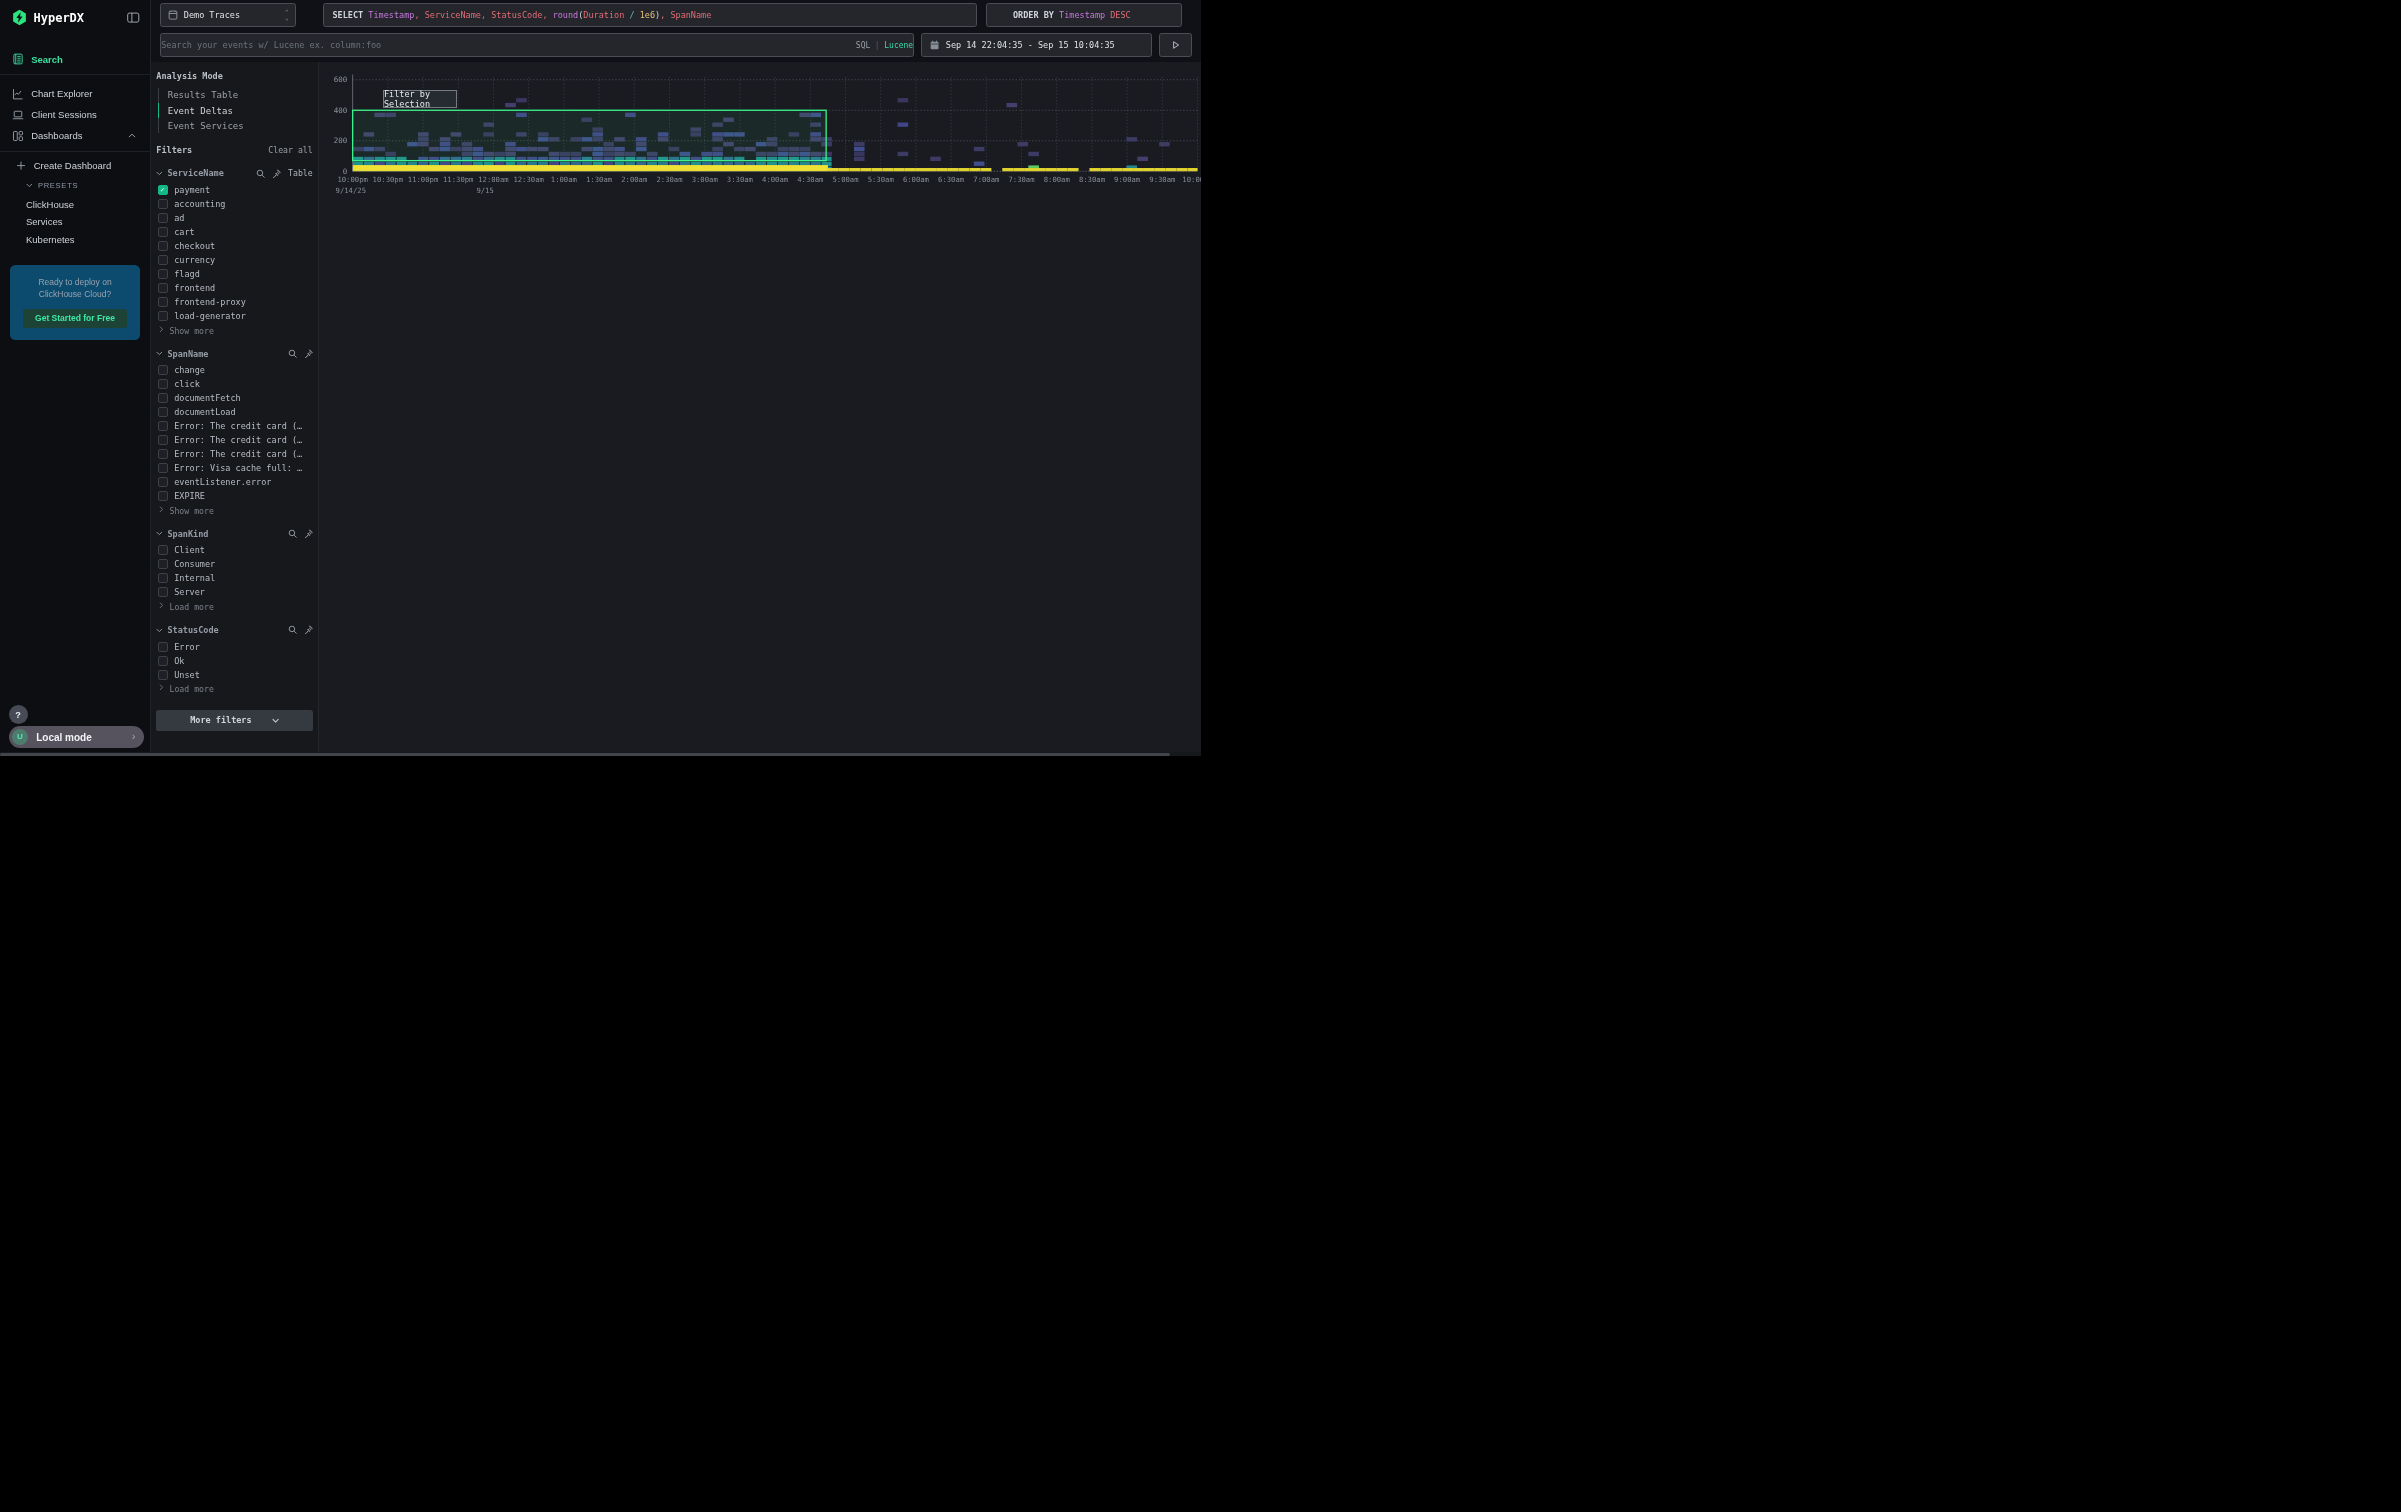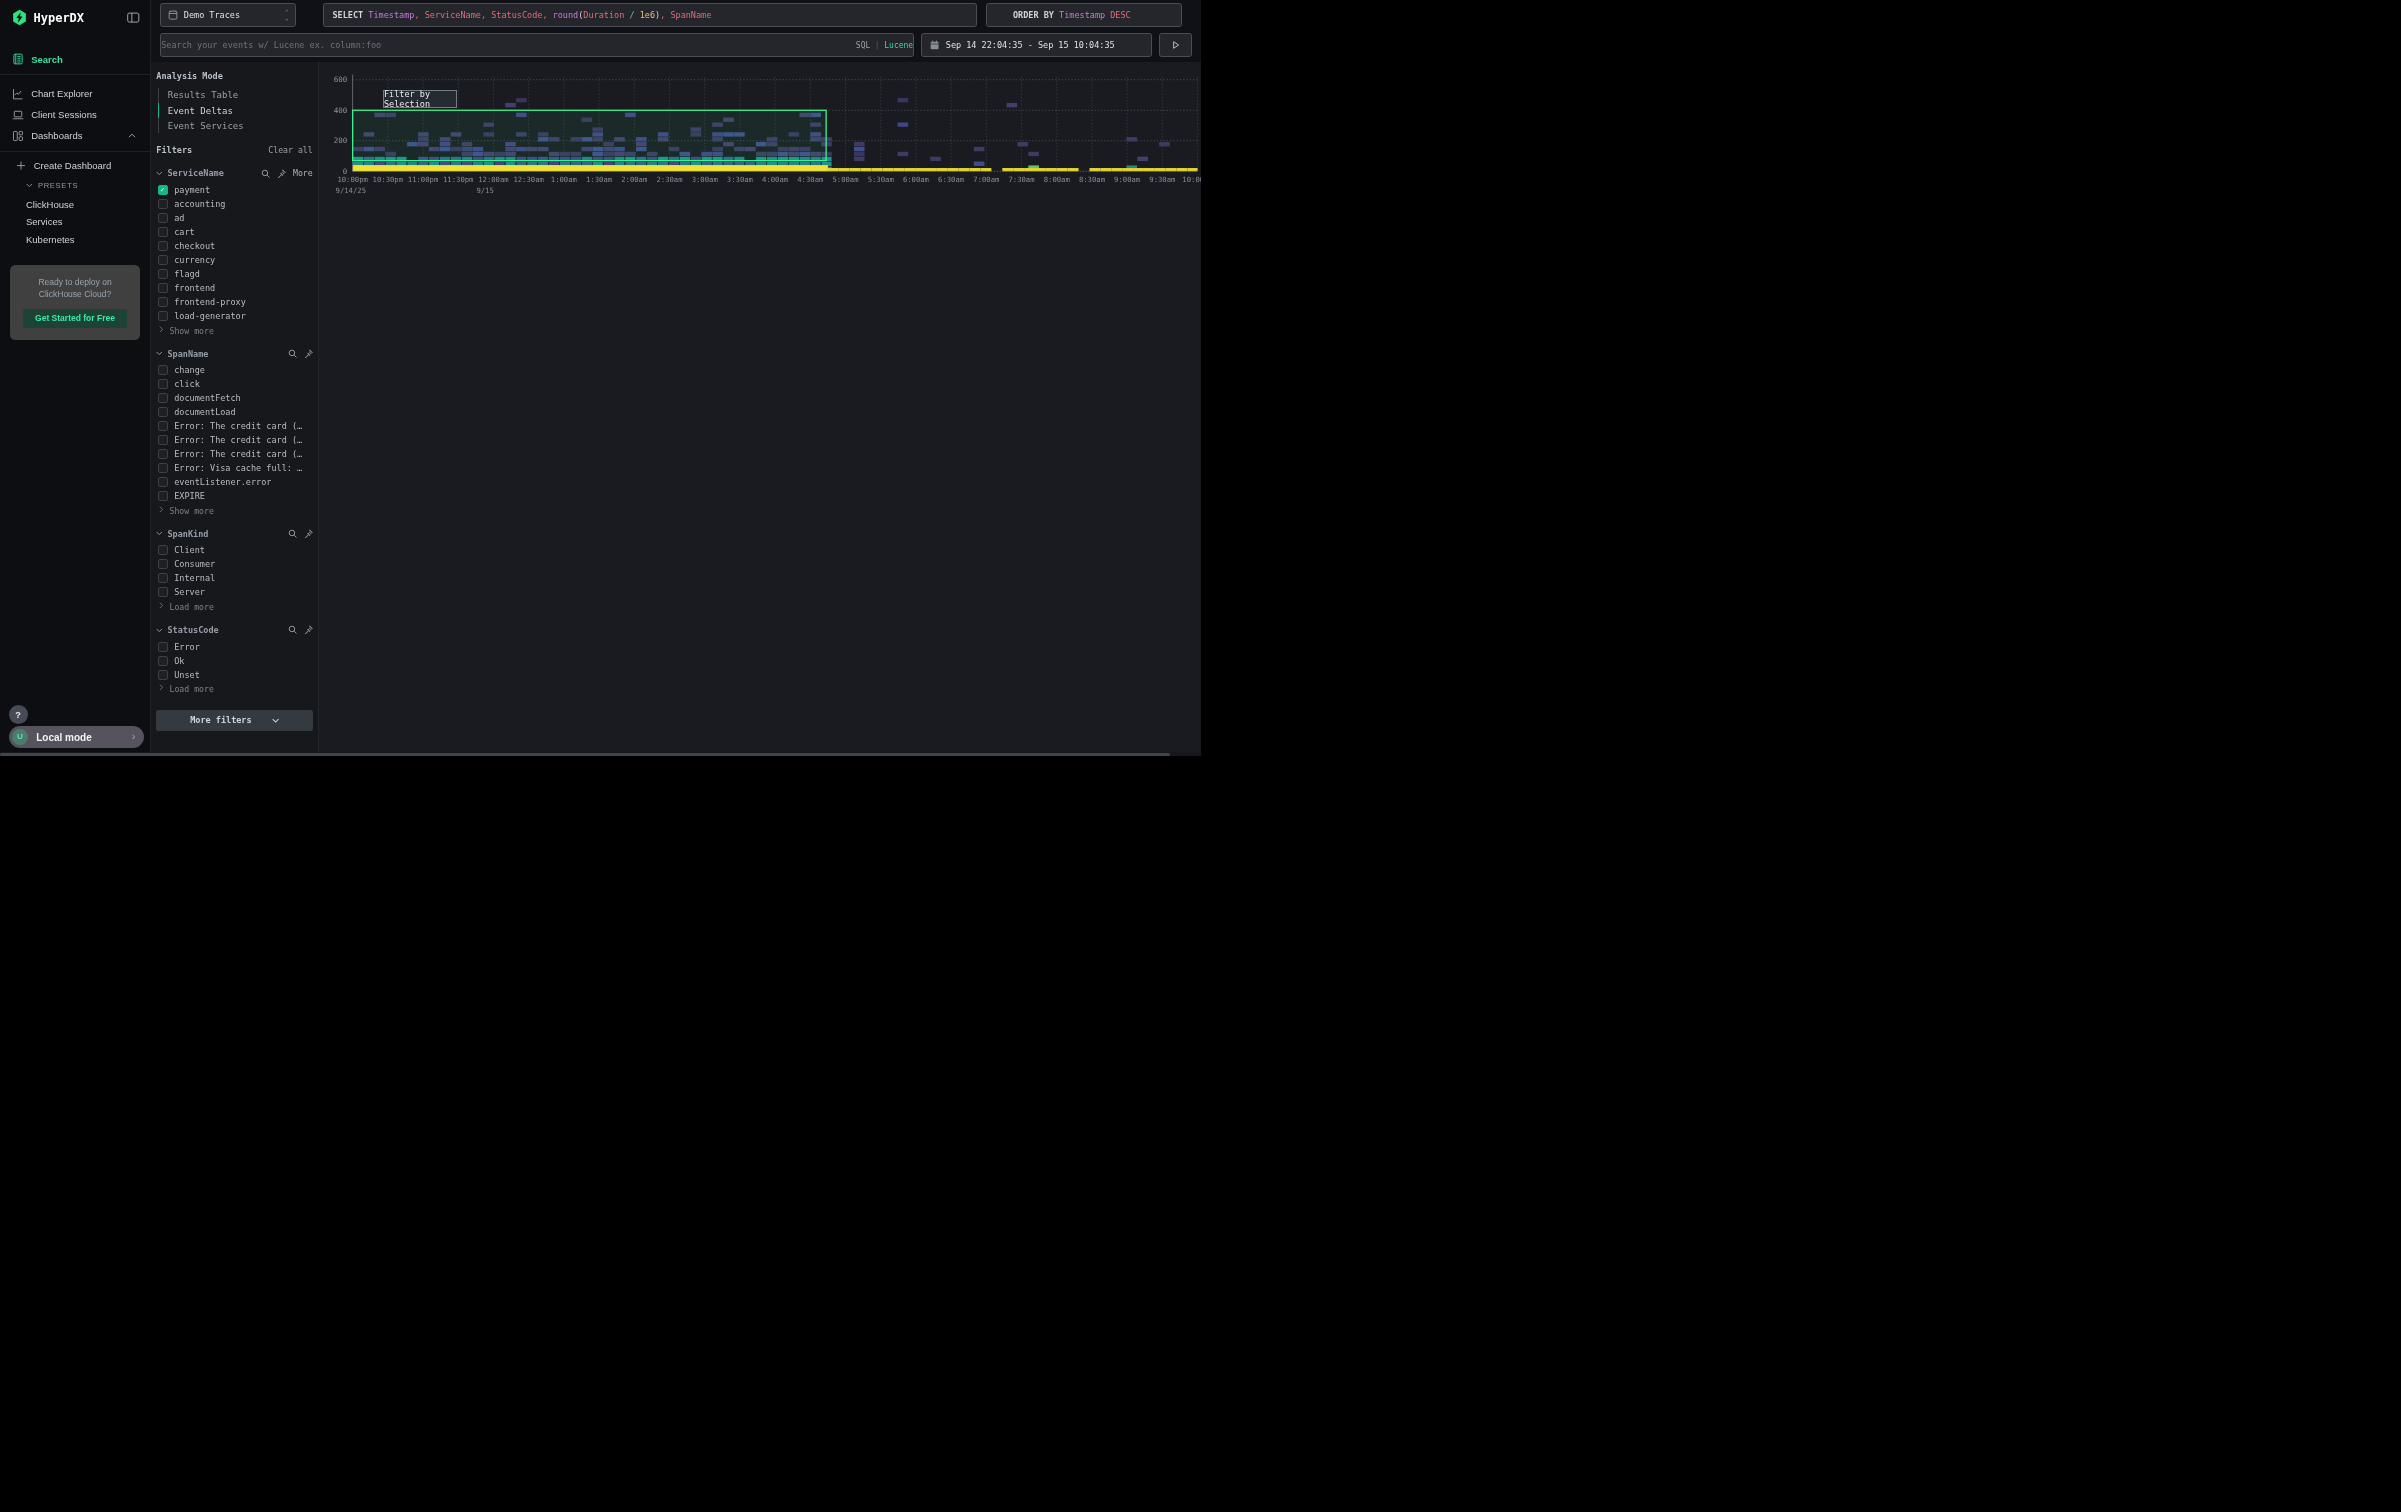--- a/index.html
+++ b/index.html
@@ -13,21 +13,21 @@
   .logo-hex { width:17px; height:17px; flex:0 0 17px; }
   .logo-text { font-family:"DejaVu Sans Mono", monospace; font-weight:bold; font-size:12px; color:#fff; margin-left:6px; flex:1; }
   .collapse-btn { color:#aeb4bc; cursor:pointer; display:flex; }
   .side-item { display:flex; align-items:center; gap:7.2px; padding:4.6px 12px; font-size:9.5px; color:#ced3d9; cursor:pointer; }
   .side-item svg { flex:0 0 12px; color:#9aa3ad; }
   .side-item.active { color:#3ce0a0; font-weight:bold; }
   .side-item.active svg { color:#3ce0a0; }
   .side-divider { border-top:0.7px solid #1d2026; margin:4px 0; }
   .side-sub { padding-left:26px; }
   .presets-label { font-size:7.6px; letter-spacing:0.7px; color:#8d99a8; display:flex; align-items:center; gap:5.3px; padding:5.3px 0 5.3px 26px; cursor:pointer; }
-  .promo-card { margin:17px 10px 0 10px; background:#404040; border-radius:5.3px; padding:10.5px 6.6px 12px 6.6px; text-align:center; }
+  .promo-card { margin:17px 10px 0 10px; background:#0c4a6e; border-radius:5.3px; padding:10.5px 6.6px 12px 6.6px; text-align:center; }
   .promo-text { font-size:8.5px; line-height:12px; color:#9aa3ad; }
   .promo-btn { margin:9.2px auto 0 auto; width:104px; padding:4.6px 0; background:#1d4336; color:#3fe8a5; font-weight:bold; font-size:8.5px; border:none; border-radius:2.6px; cursor:pointer; display:block; }
   .help-circle { position:absolute; left:8.5px; bottom:32px; width:19px; height:19px; border-radius:50%; background:#474b56; color:#e9ecef; font-weight:bold; font-size:9.2px; display:flex; align-items:center; justify-content:center; cursor:pointer; }
   .user-pill { position:absolute; left:8.5px; bottom:8px; width:135px; height:22px; background:#56525e; border-radius:11.2px; display:flex; align-items:center; padding:0 8px 0 3.3px; cursor:pointer; }
   .avatar { width:16.4px; height:16.4px; border-radius:50%; background:#4e7c6c; color:#52e6b9; font-weight:bold; font-size:8px; display:flex; align-items:center; justify-content:center; }
   .user-label { flex:1; margin-left:8px; font-weight:bold; font-size:10px; color:#f1f3f5; }
   .pill-chev { color:#a3a7b3; font-size:11.2px; line-height:1; }
 
   
   #topbar { position:absolute; left:151px; top:0; width:1049px; height:62px; background:#0f1116; }
@@ -248,21 +248,21 @@
                 <svg width="9.2" height="9.2" viewBox="0 0 14 14" fill="none" stroke="currentColor" stroke-width="1.4">
                   <circle cx="6" cy="6" r="4.2"></circle>
                   <line x1="9.3" y1="9.3" x2="13" y2="13"></line>
                 </svg>
               </span>
               <span style="display: flex;">
                 <svg width="9.2" height="9.2" viewBox="0 0 14 14" fill="none" stroke="currentColor" stroke-width="1.2">
                   <path d="M8.6 1.2l4.2 4.2-1.8.5-2 2-.4 2.3-1.6-1.6L3.5 12 2 13.5 3.5 12l3.5-3.5-1.6-1.6 2.3-.4 2-2z"></path>
                 </svg>
               </span>
-              <span class="fg-clear">More</span>
+              <span class="fg-clear">Table</span>
             </span>
           </div>
           <div class="chk-list">
             <div class="chk-row">
               <span class="chk checked"></span>
               <span class="chk-label">payment</span>
             </div>
             <div class="chk-row">
               <span class="chk"></span>
               <span class="chk-label">accounting</span>

